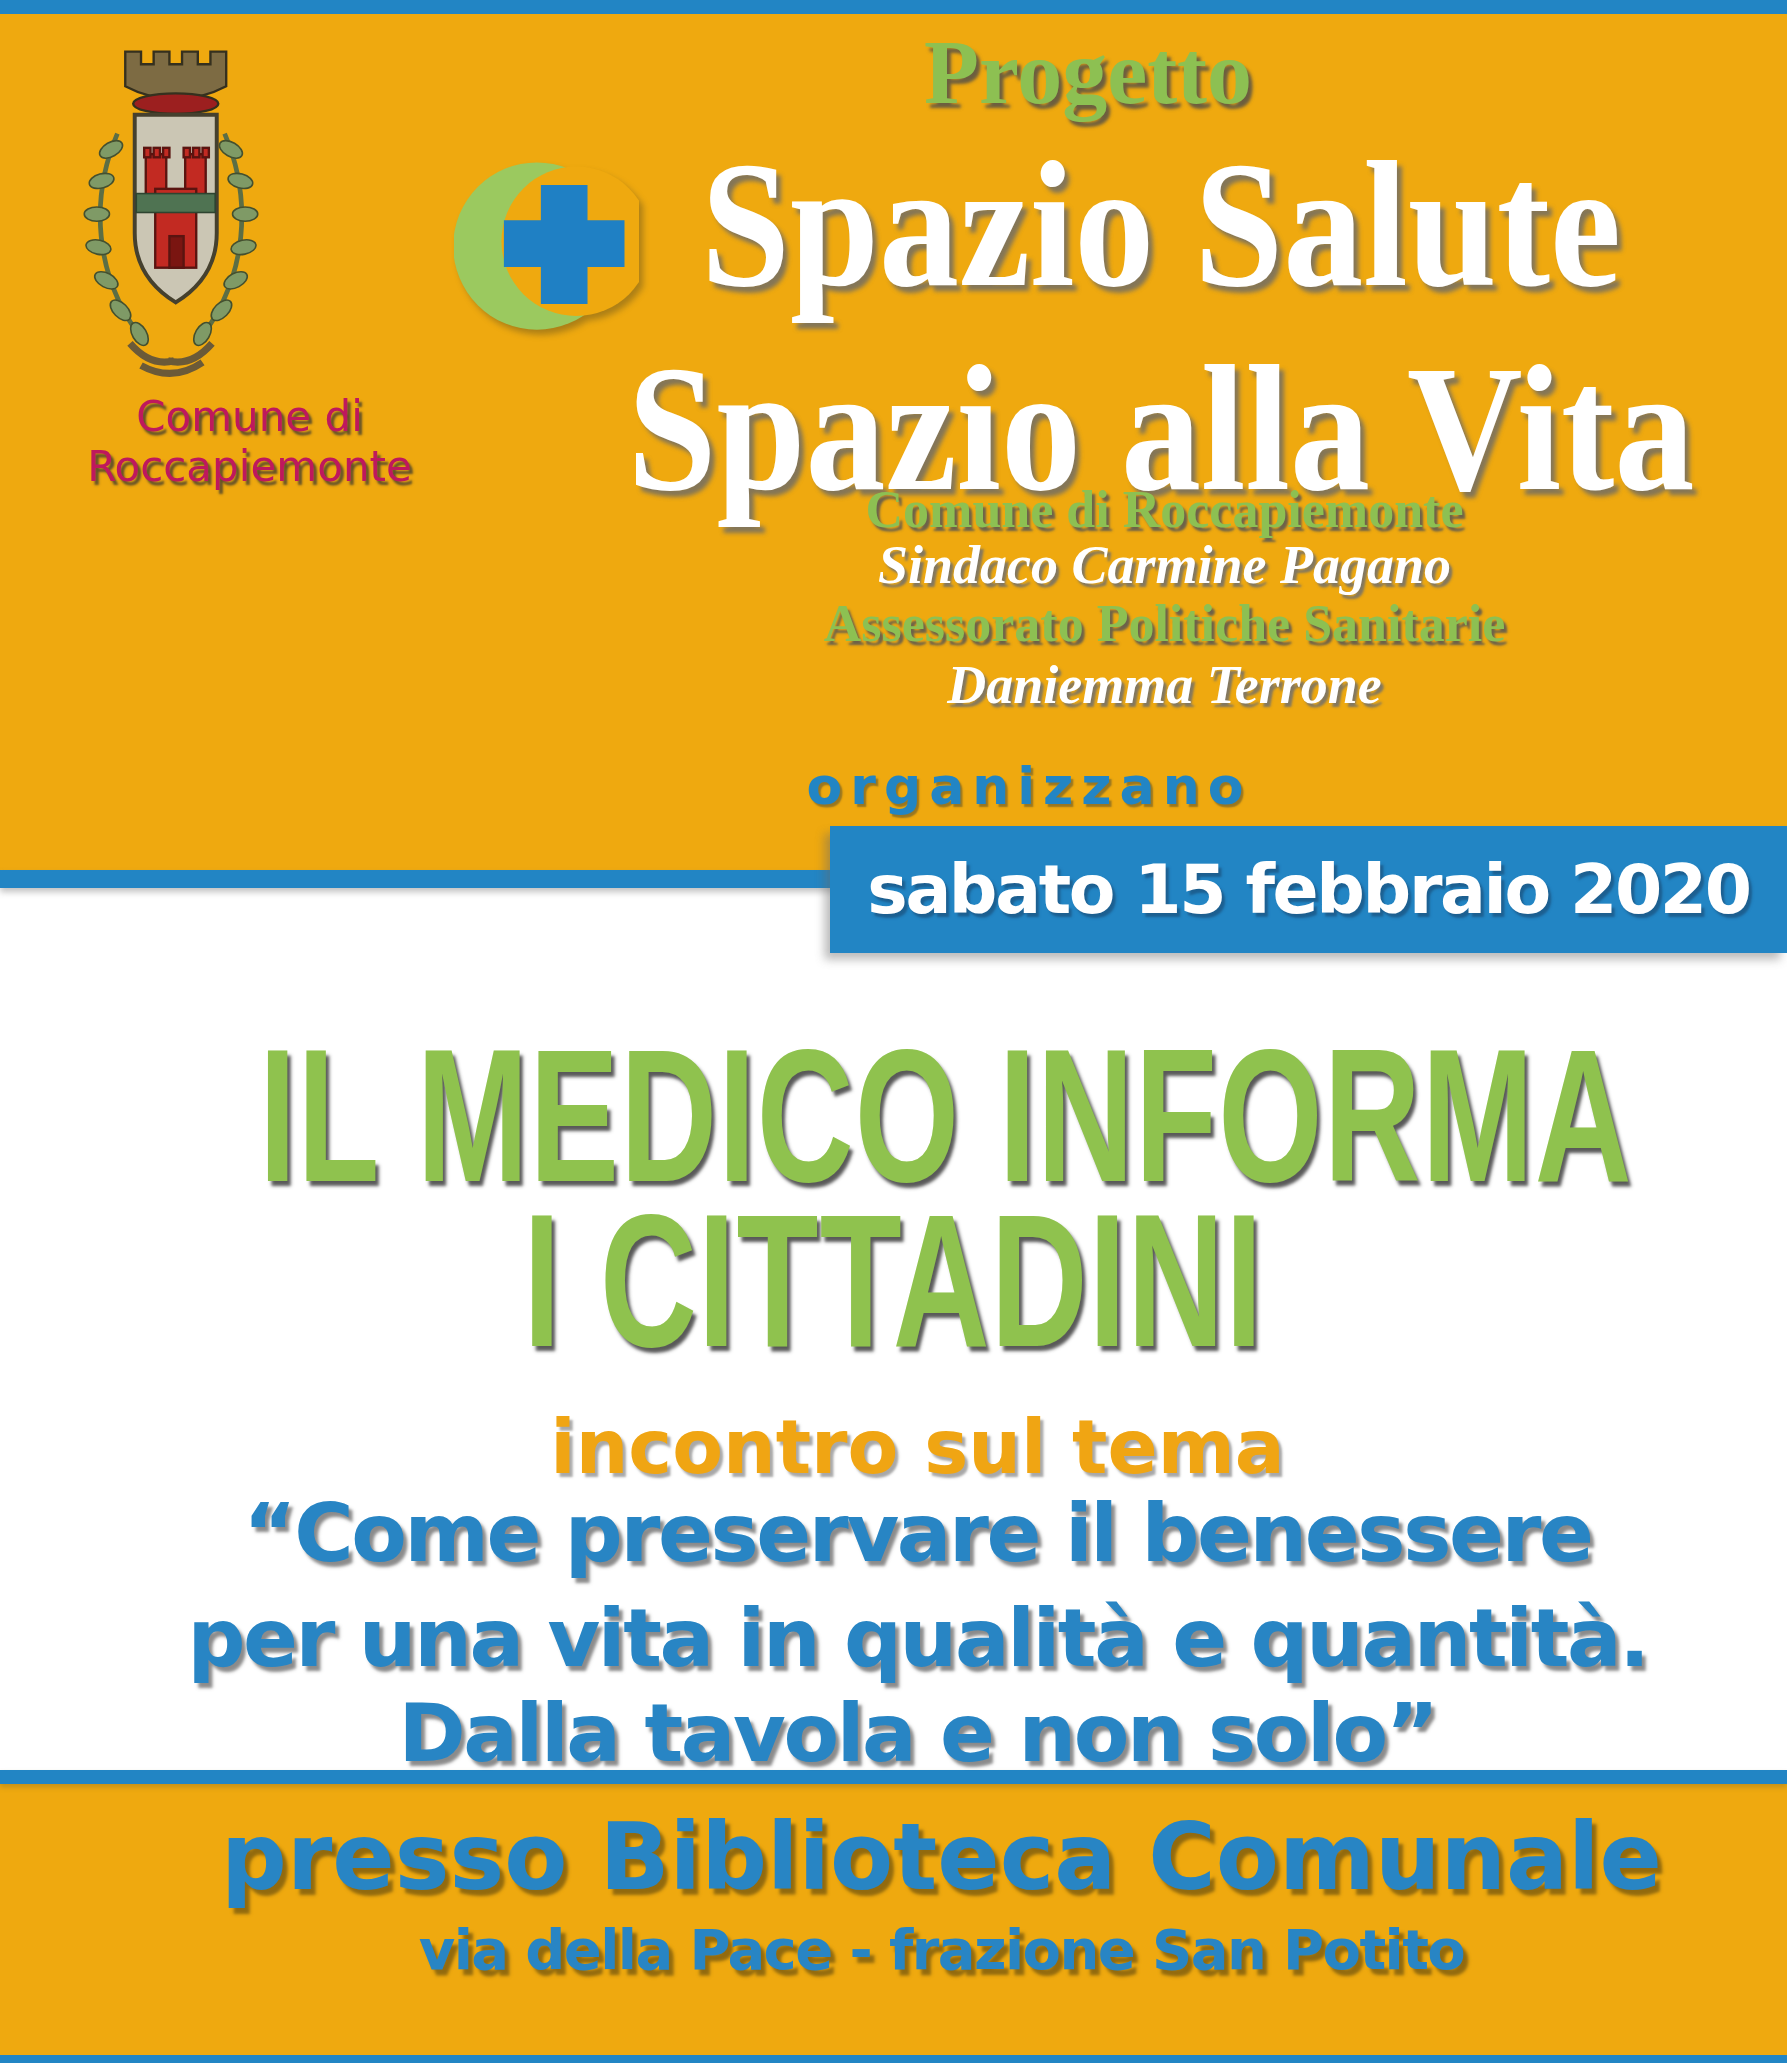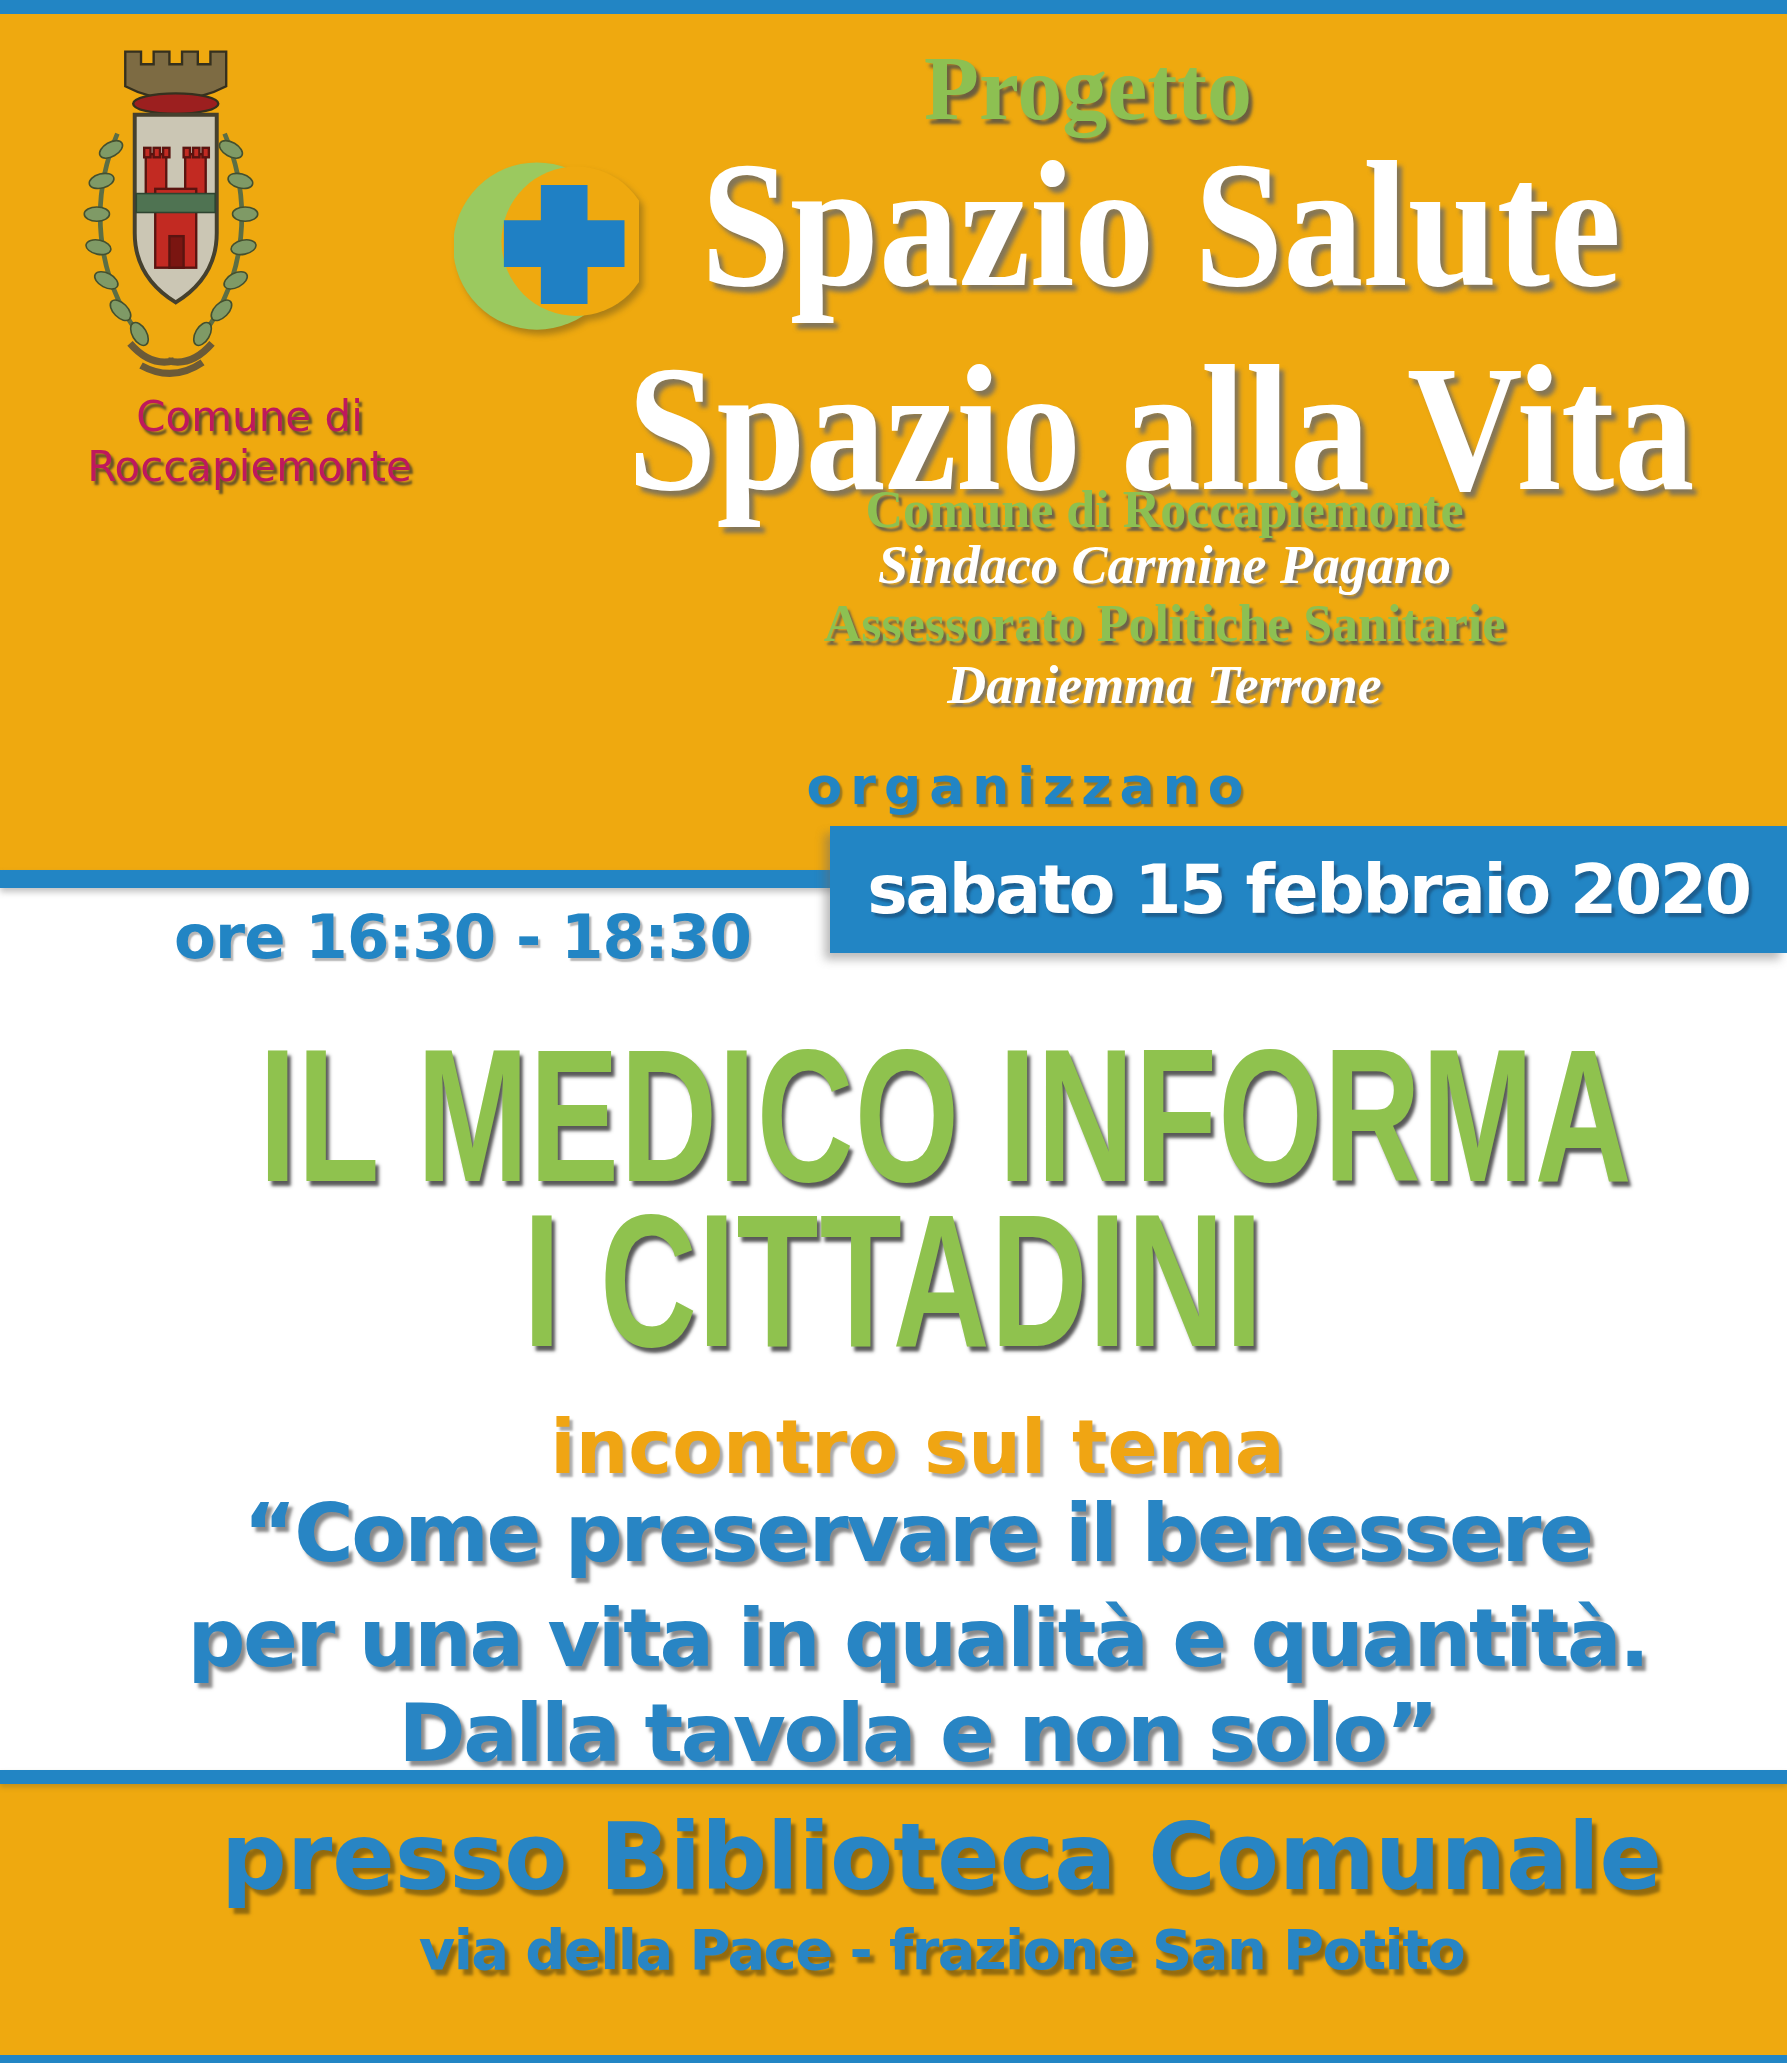--- a/index.html
+++ b/index.html
@@ -20,21 +20,21 @@
   #strip-mid{top:870px;height:18px;box-shadow:0 4px 6.4px rgba(120,120,120,.45);}
   #strip-b1{top:1770px;height:13.7px;box-shadow:0 3.2px 4.8px rgba(120,100,40,.35);}
   #strip-b2{top:2055px;height:9px;}
 
   
   .abs{position:absolute;}
   .ctr{text-align:center;}
 
   
   #kicker{
-    top:37px;left:806px;width:564px;
+    top:21px;left:806px;width:564px;
     font-family:"Liberation Serif",serif;font-weight:bold;
     font-size:90px;color:#8DC052;
     text-shadow:4px 4.8px 3.2px rgba(75,75,75,.8);
   }
   .title-line{
     left:484px;width:1354px;
     font-family:"Liberation Serif",serif;font-weight:bold;
     font-size:160px;color:#ffffff;line-height:1;
     transform:scaleY(1.12);transform-origin:center top;
     text-shadow:4.8px 5.6px 4px rgba(105,105,105,.8);
@@ -207,21 +207,20 @@
   <div id="title1" class="abs title-line">Spazio Salute</div>
   <div id="title2" class="abs title-line">Spazio alla Vita</div>
 
   <div id="credit1" class="abs credit green">Comune di Roccapiemonte</div>
   <div id="credit2" class="abs credit white">Sindaco Carmine Pagano</div>
   <div id="credit3" class="abs credit green">Assessorato Politiche Sanitarie</div>
   <div id="credit4" class="abs credit white">Daniemma Terrone</div>
 
   <div id="organizzano" class="abs">organizzano</div>
 
-  <div id="time" class="abs">ore 16:30 - 18:30</div>
   <div id="date-box" class="abs">
     <span class="date-text">sabato 15 febbraio 2020</span>
   </div>
 
   <div id="heading" class="abs">
     <div>IL MEDICO INFORMA</div>
     <div>I CITTADINI</div>
   </div>
 
   <div id="topic" class="abs">incontro sul tema</div>

